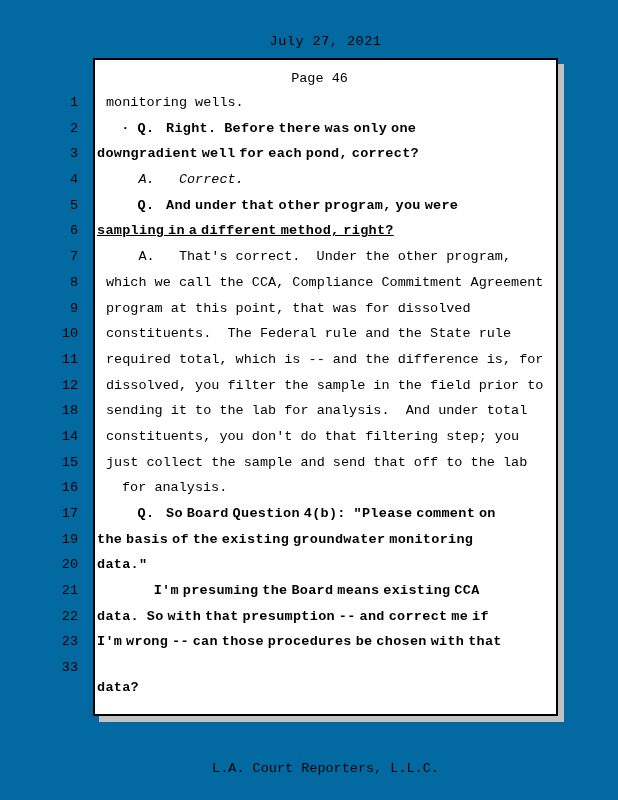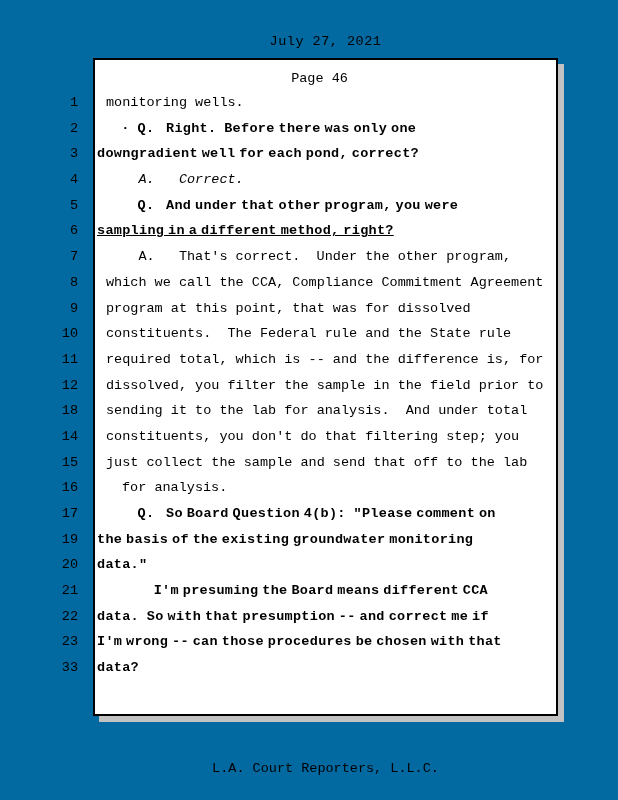--- a/index.html
+++ b/index.html
@@ -108,24 +108,24 @@
       <div class="row"><span class="num">10</span><span class="txt" style="padding-left: 0px;">constituents.  The Federal rule and the State rule</span></div>
       <div class="row"><span class="num">11</span><span class="txt" style="padding-left: 0px;">required total, which is -- and the difference is, for</span></div>
       <div class="row"><span class="num">12</span><span class="txt" style="padding-left: 0px;">dissolved, you filter the sample in the field prior to</span></div>
       <div class="row"><span class="num">18</span><span class="txt" style="padding-left: 0px;">sending it to the lab for analysis.  And under total</span></div>
       <div class="row"><span class="num">14</span><span class="txt" style="padding-left: 0px;">constituents, you don't do that filtering step; you</span></div>
       <div class="row"><span class="num">15</span><span class="txt" style="padding-left: 0px;">just collect the sample and send that off to the lab</span></div>
       <div class="row"><span class="num">16</span><span class="txt" style="padding-left: 0px; margin-left: 44px;">for analysis.</span></div>
       <div class="row bold"><span class="num">17</span><span class="txt" style="padding-left: 40.5px; font-family: Liberation Mono, monospace;">Q.   So Board Question 4(b):  "Please comment on</span></div>
       <div class="row bold"><span class="num">19</span><span class="txt" style="padding-left: 0px;">the basis of the existing groundwater monitoring</span></div>
       <div class="row bold"><span class="num">20</span><span class="txt" style="padding-left: 0px;">data."</span></div>
-      <div class="row bold"><span class="num">21</span><span class="txt" style="padding-left: 56.7px;">I'm presuming the Board means different CCA</span></div>
+      <div class="row bold"><span class="num">21</span><span class="txt" style="padding-left: 56.7px;">I'm presuming the Board means existing CCA</span></div>
       <div class="row bold"><span class="num">22</span><span class="txt" style="padding-left: 0px;">data.  So with that presumption -- and correct me if</span></div>
       <div class="row bold"><span class="num">23</span><span class="txt" style="padding-left: 0px;">I'm wrong -- can those procedures be chosen with that</span></div>
-      <div class="row bold"><span class="num">33</span><span class="txt" style="padding-left: 0px;">data?</span></div>
+      <div class="row bold"><span class="num">33</span><span class="txt" style="padding-left: 0px; margin-top: 20px;">data?</span></div>
     </div>
 
   <div class="footer">
     <div>L.A. Court Reporters, L.L.C.</div>
     
   </div>
 
 </div>
 
 </body></html>

